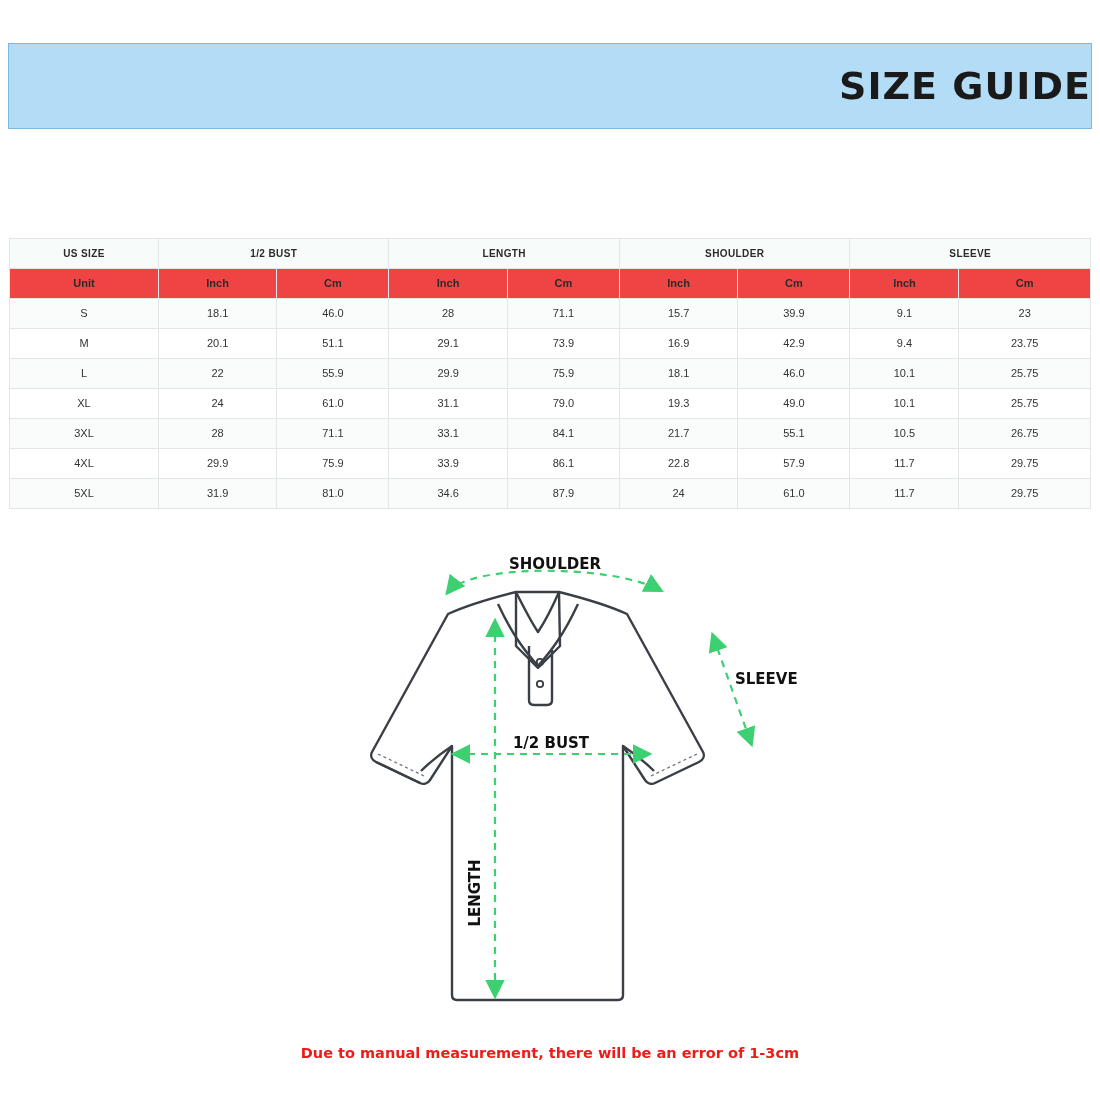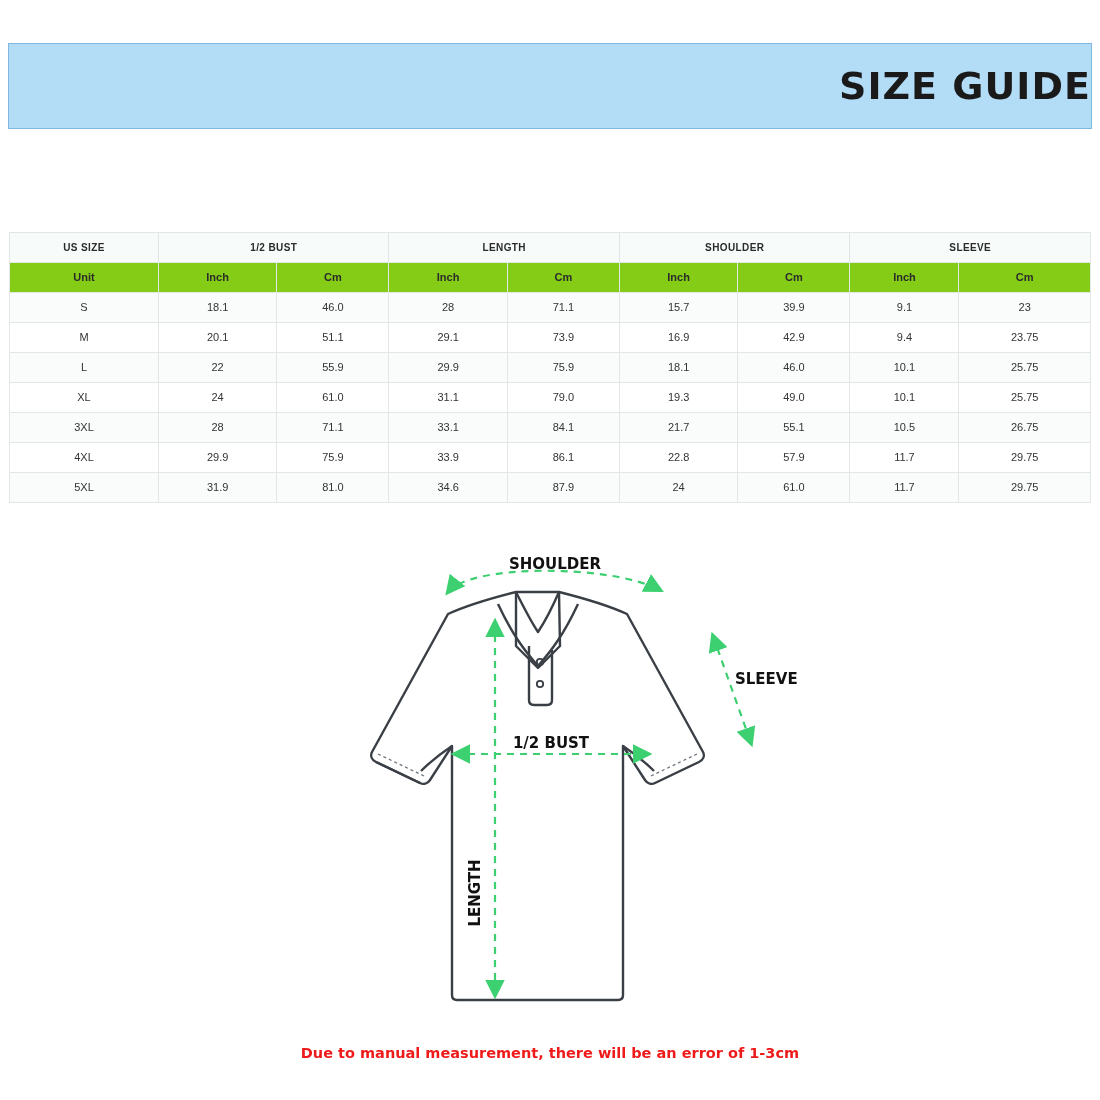--- a/index.html
+++ b/index.html
@@ -35,21 +35,21 @@
     font-weight: bold;
     letter-spacing: 1px;
     color: #1a1a1a;
     font-family: "DejaVu Sans", sans-serif;
   }
 
   
   .table-wrap {
     position: absolute;
     left: 9px;
-    top: 232px;
+    top: 238px;
     width: 1082px;
   }
   table.size-table {
     border-collapse: collapse;
     width: 100%;
     font-size: 11px;
     color: #333;
   }
   table.size-table th,
   table.size-table td {
@@ -61,21 +61,21 @@
     line-height: 29px;
   }
   table.size-table thead tr.group-row th {
     background: #f7fbfa;
     font-size: 10px;
     font-weight: bold;
     letter-spacing: 0.4px;
     color: #2b2b2b;
   }
   table.size-table thead tr.unit-row th {
-    background: #84cc16;
+    background: #ef4444;
     font-size: 11px;
     font-weight: bold;
     color: #2b2b2b;
   }
   table.size-table tbody tr:nth-child(odd) td {
     background: #fafbfb;
   }
   table.size-table tbody tr:nth-child(even) td {
     background: #ffffff;
   }

